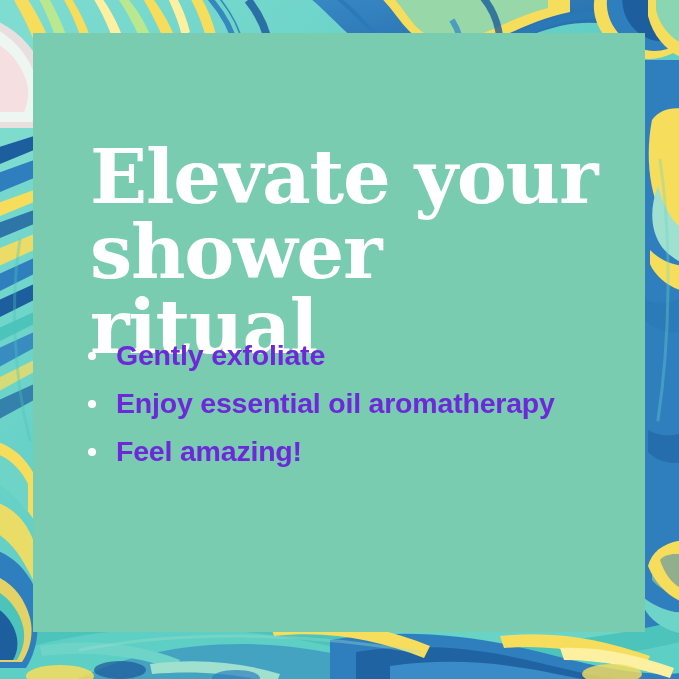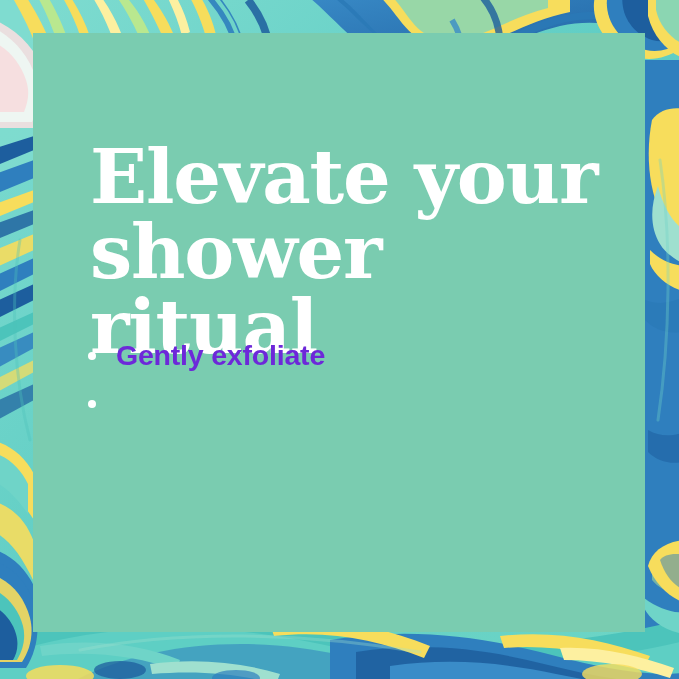--- a/index.html
+++ b/index.html
@@ -217,17 +217,22 @@
     <h1 id="headline">Elevate your
 shower ritual</h1>
 
     <ul id="benefits">
       <li>
         <span class="dot"></span>
         <span>Gently exfoliate</span>
       </li>
       <li>
         <span class="dot"></span>
+        <span>Enjoy essential oil aromatherapy</span>
+      </li>
+      <li>
+        <span class="dot"></span>
+        <span>Feel amazing!</span>
       </li>
     </ul>
 
   </div>
 </div>
 
 </body></html>

